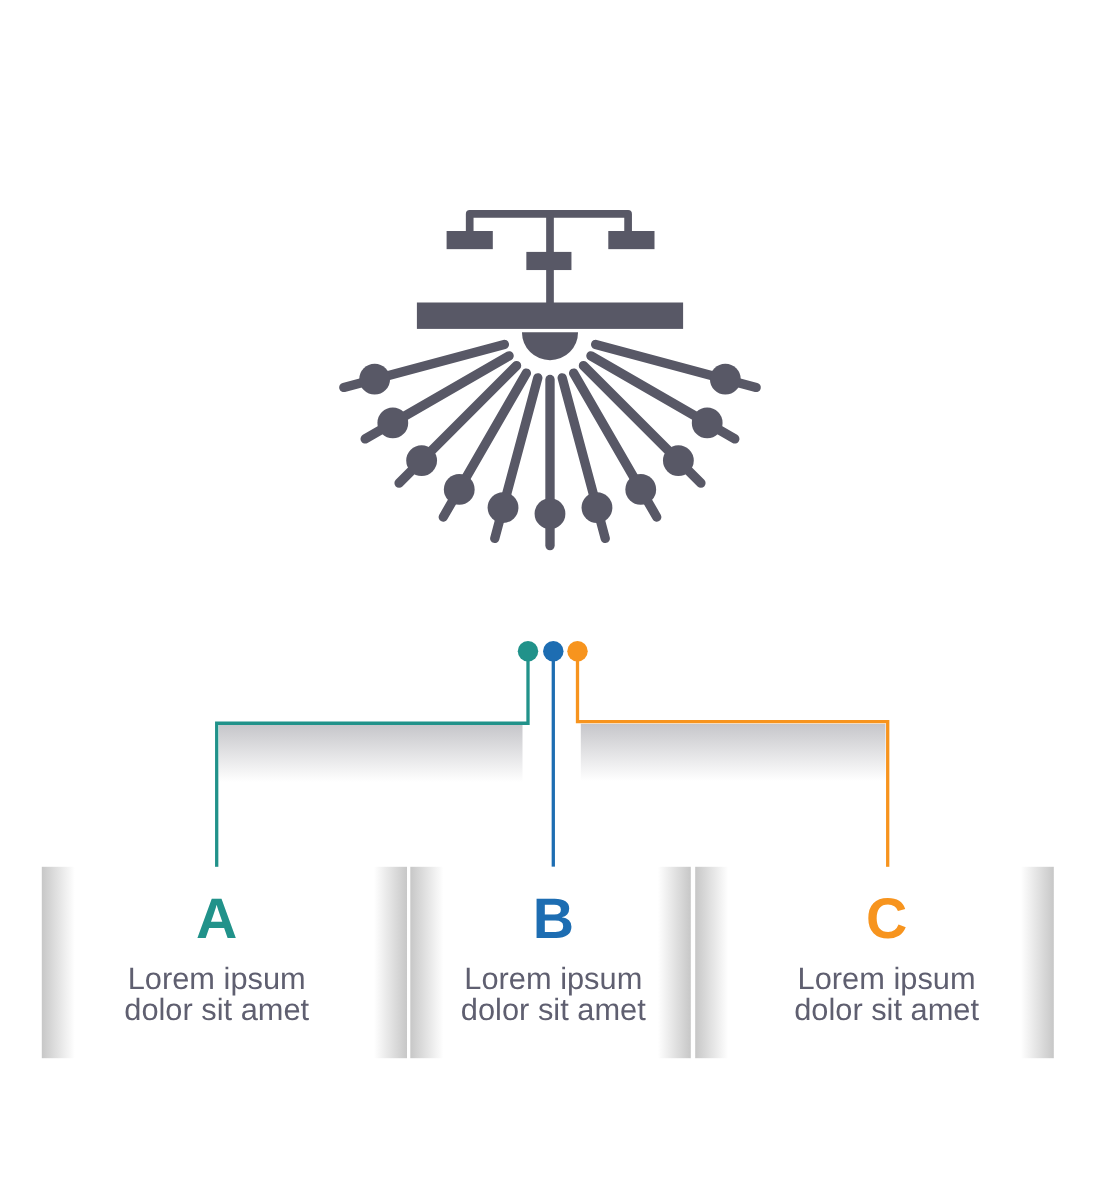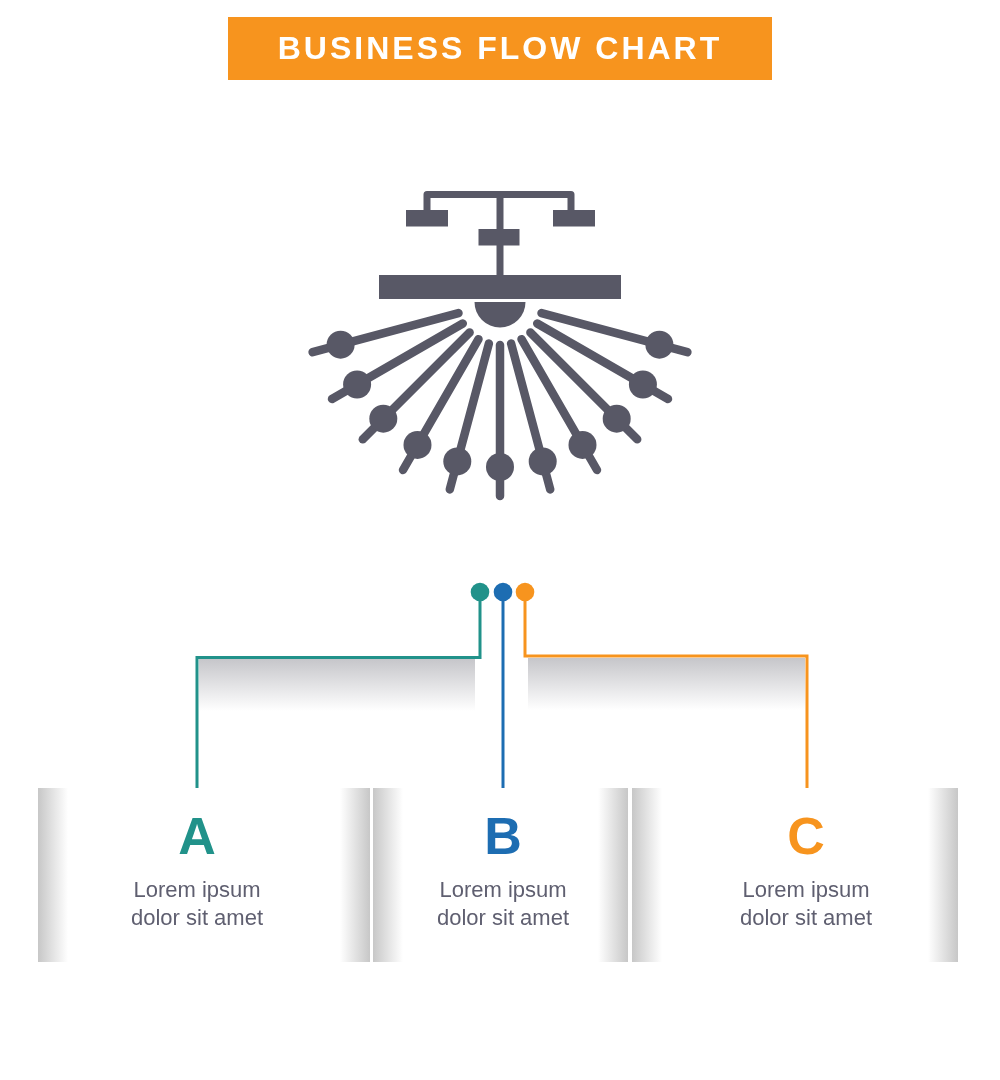--- a/index.html
+++ b/index.html
@@ -53,40 +53,37 @@
     transform:translateX(-50%);text-align:center;
   }
   .sec-a{left:197px;}
   .sec-b{left:503px;}
   .sec-c{left:806px;}
   .sec-letter{font-size:52px;font-weight:bold;line-height:52px;}
   .sec-a .sec-letter{color:var(--teal);}
   .sec-b .sec-letter{color:var(--blue);}
   .sec-c .sec-letter{color:var(--orange);}
   .sec-desc{
-    margin-top:14px;font-size:22px;line-height:28px;color:var(--text-gray);
+    margin-top:14px;font-size:28px;line-height:28px;color:var(--text-gray);
   }
   
   .wm-bar{
     position:absolute;left:0;top:999px;width:1000px;height:81px;
     background:var(--wm-bg);
     display:flex;align-items:center;justify-content:space-between;
     padding:0 28px;
   }
   .wm-brand{color:var(--wm-text);font-size:35px;}
   .wm-url{color:var(--wm-text);font-size:28px;}
 </style>
 </head>
 <body>
 
 <div class="stage">
 
-  <div class="banner">
-    <span class="banner-title">BUSINESS FLOW CHART</span>
-  </div>
 
   <svg class="icon-svg" viewBox="290 175 420 340">
     <g style="stroke:var(--slate)" fill="none">
       <path d="M427 213 V194.5 H571 V213" stroke-width="7" stroke-linejoin="round"></path>
       <path d="M500 194.5 V230" stroke-width="7"></path>
       <path d="M500 244 V276" stroke-width="7"></path>
     </g>
     <g style="fill:var(--slate)">
       <rect x="406" y="210" width="42" height="16.5"></rect>
       <rect x="553" y="210" width="42" height="16.5"></rect>

